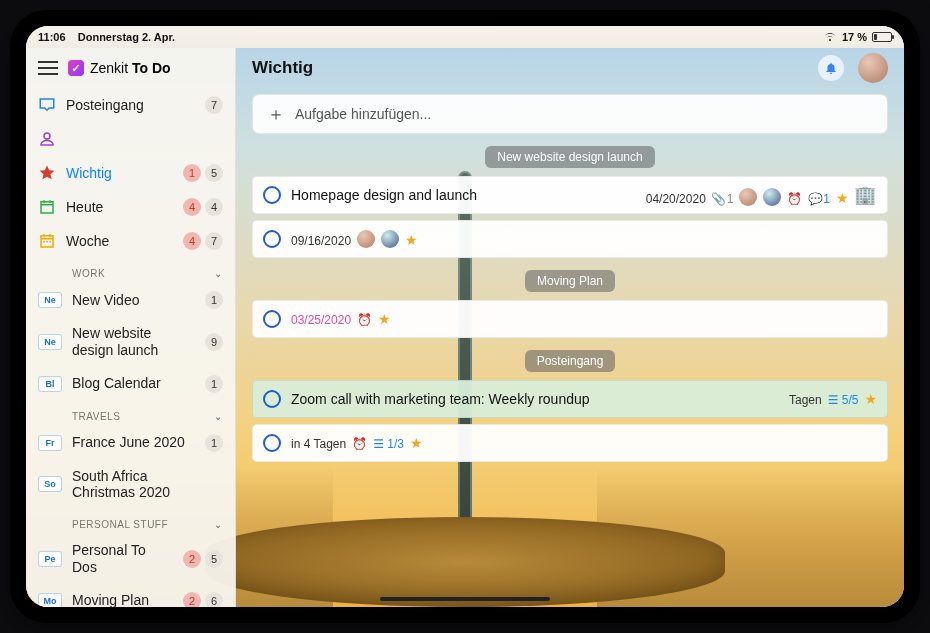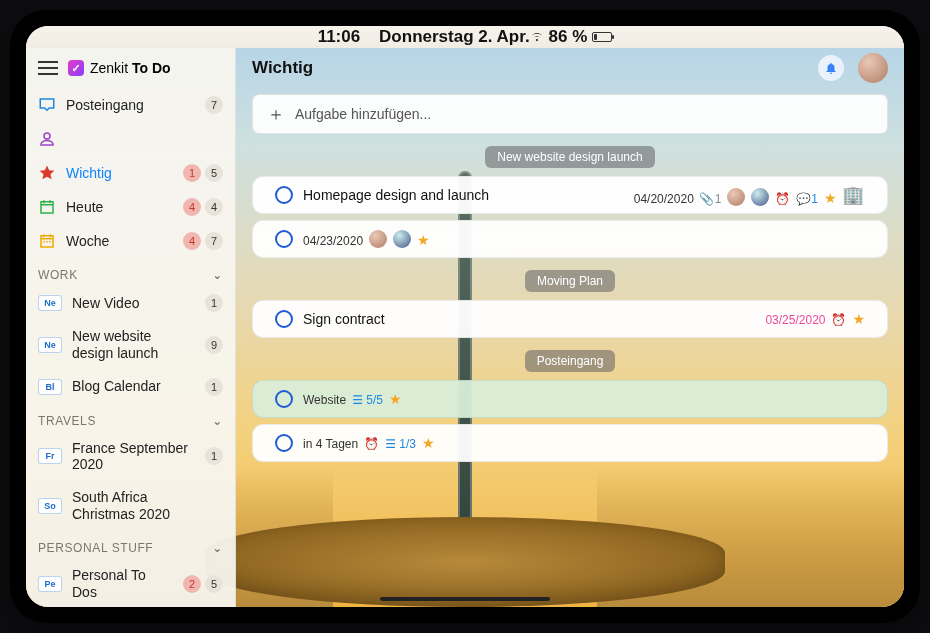--- a/index.html
+++ b/index.html
@@ -16,22 +16,22 @@
   .screen {
     width: 100%; height: 100%;
     background: #fff;
     border-radius: 22px;
     overflow: hidden;
     display: flex; flex-direction: column;
   }
   
   .status {
     height: 22px;
-    display: flex; align-items: center; justify-content: center;
-    font-size: 17px; font-weight: 600; color: #111;
+    display: flex; align-items: center; justify-content: space-between;
+    font-size: 11px; font-weight: 600; color: #111;
     padding: 0 12px;
     background: linear-gradient(#f6f2ec,#f1ece3);
   }
   .status-right { display: flex; align-items: center; gap: 5px; }
   .wifi-icon { display: inline-flex; }
   .battery { width: 20px; height: 10px; border: 1px solid #333; border-radius: 2px; position: relative; }
   .battery::after { content: ""; position: absolute; right: -3px; top: 2px; width: 2px; height: 4px; background:#333; border-radius:1px; }
   .battery-fill { position:absolute; left:1px; top:1px; bottom:1px; width: 17%; background:#333; border-radius:1px; }
 
   .app {
@@ -98,23 +98,23 @@
   }
   .sb-item.active { color: #0a84ff; }
   .sb-item .icon { width: 18px; height: 18px; display:flex; align-items:center; justify-content:center; }
   .sb-item .label { flex:1; line-height: 1.2; }
   .sb-counts { display:flex; gap:4px; align-items:center; }
   .count { width: 18px; height: 18px; border-radius: 50%; background:#e8e3da; color:#333; font-size:11px; display:flex; align-items:center; justify-content:center; }
   .count.red { background:#f2b6b0; color:#c0392b; }
 
   .sb-section {
     padding: 10px 12px 4px;
-    font-size: 12px; letter-spacing: .05em;
+    font-size: 10px; letter-spacing: .05em;
     color: #7a776e;
-    display:flex; align-items:flex-start; justify-content:space-between;
+    display:flex; align-items:flex-start; justify-content:space-between;margin-left:34px;
   }
   .sb-section .chev { color:#666; }
 
   .list-ico {
     width: 24px; height: 16px; border-radius: 3px;
     font-size: 9px; font-weight:600;
     display:flex; align-items:center; justify-content:center;
     color: #1b6dcc; border:1px solid rgba(27,109,204,.3);
     background:#fff;
   }
@@ -150,25 +150,25 @@
     margin: 12px auto 8px;
     display:table;
     background: rgba(96,96,100,.55);
     color:#fff; font-size:12px;
     padding: 4px 12px; border-radius: 6px;
   }
 
   .task {
     background: rgba(255,255,255,.95);
     border:1px solid rgba(0,0,0,.08);
-    border-radius: 11px;
+    border-radius: 5px;
     min-height: 38px;
     margin-bottom: 6px;
     display:flex; align-items:center;
-    padding: 6px 22px;
+    padding: 6px 10px;
     gap: 10px;
     font-size: 14px;
   }
   .task.green-task { background: rgba(216,238,216,.95); }
   .task .chk {
     width:18px;height:18px;border:2px solid #1e5bd6;border-radius:50%;flex-shrink:0;cursor:pointer;
   }
   .task .ttitle { flex:1; color:#111; }
   .task .meta { display:flex; align-items:flex-end; gap:6px; font-size:12px; color:#333; }
   .task .date { color:#333; }
@@ -195,21 +195,21 @@
         <span>11:06</span>
         &nbsp;&nbsp;
         <span>Donnerstag 2. Apr.</span>
       </div>
       <div class="status-right">
         <span class="wifi-icon">
           <svg width="14" height="10" viewBox="0 0 14 10">
               <path d="M7 9.2c-.6 0-1.1-.5-1.1-1.1S6.4 7 7 7s1.1.5 1.1 1.1S7.6 9.2 7 9.2zm-3.2-3.2l1.1-1.1c1.2-1.2 3.1-1.2 4.3 0l1.1 1.1c-1.8-1.8-4.7-1.8-6.5 0zM1.6 3.8L2.7 2.7c2.4-2.4 6.3-2.4 8.6 0l1.1 1.1C9.5.9 4.5.9 1.6 3.8z" fill="#333"></path>
             </svg>
         </span>
-        <span>86 %</span>
+        <span>17 %</span>
         <span class="battery">
             <span class="battery-fill"></span>
           </span>
       </div>
     </div>
 
     <div class="app">
       <div class="tower-bg">
         <div class="city-left"></div>
         <div class="city-right"></div>
@@ -317,21 +317,21 @@
 
         <span class="count">1</span>
       </span>
             </div>
             <div class="sb-section">
               <span>TRAVELS</span>
               <span class="chev">⌄</span>
             </div>
             <div class="sb-item">
               <span class="list-ico">Fr</span>
-      <span class="label">France September 2020</span>
+      <span class="label">France June 2020</span>
       <span class="sb-counts">
 
         <span class="count">1</span>
       </span>
             </div>
             <div class="sb-item">
               <span class="list-ico">So</span>
       <span class="label">South Africa Christmas 2020</span>
       <span class="sb-counts">
         
@@ -390,41 +390,41 @@
                 <span class="mini-av b"></span>
                 <span class="alarm">⏰</span>
                 <span class="chat">💬1</span>
                 <span class="star">★</span>
                 <span class="building">🏢</span>
               </span>
             </div>
             <div class="task">
               <span class="chk"></span>
       <span class="meta">
-                <span class="date">04/23/2020</span>
+                <span class="date">09/16/2020</span>
                 <span class="mini-av "></span>
                 <span class="mini-av b"></span>
                 <span class="star">★</span>
               </span>
             </div>
             <div class="group-tag">Moving Plan</div>
             <div class="task">
               <span class="chk"></span>
-      <span class="ttitle">Sign contract</span>
       <span class="meta">
                 <span class="date red">03/25/2020</span>
                 <span class="alarm">⏰</span>
                 <span class="star">★</span>
               </span>
             </div>
             <div class="group-tag">Posteingang</div>
             <div class="task green-task">
               <span class="chk"></span>
+      <span class="ttitle">Zoom call with marketing team: Weekly roundup</span>
       <span class="meta">
-                <span class="date">Website</span>
+                <span class="date">Tagen</span>
                 <span class="subcount">☰ 5/5</span>
                 <span class="star">★</span>
               </span>
             </div>
             <div class="task">
               <span class="chk"></span>
       <span class="meta">
                 <span class="date">in 4 Tagen</span>
                 <span class="alarm">⏰</span>
                 <span class="subcount">☰ 1/3</span>

